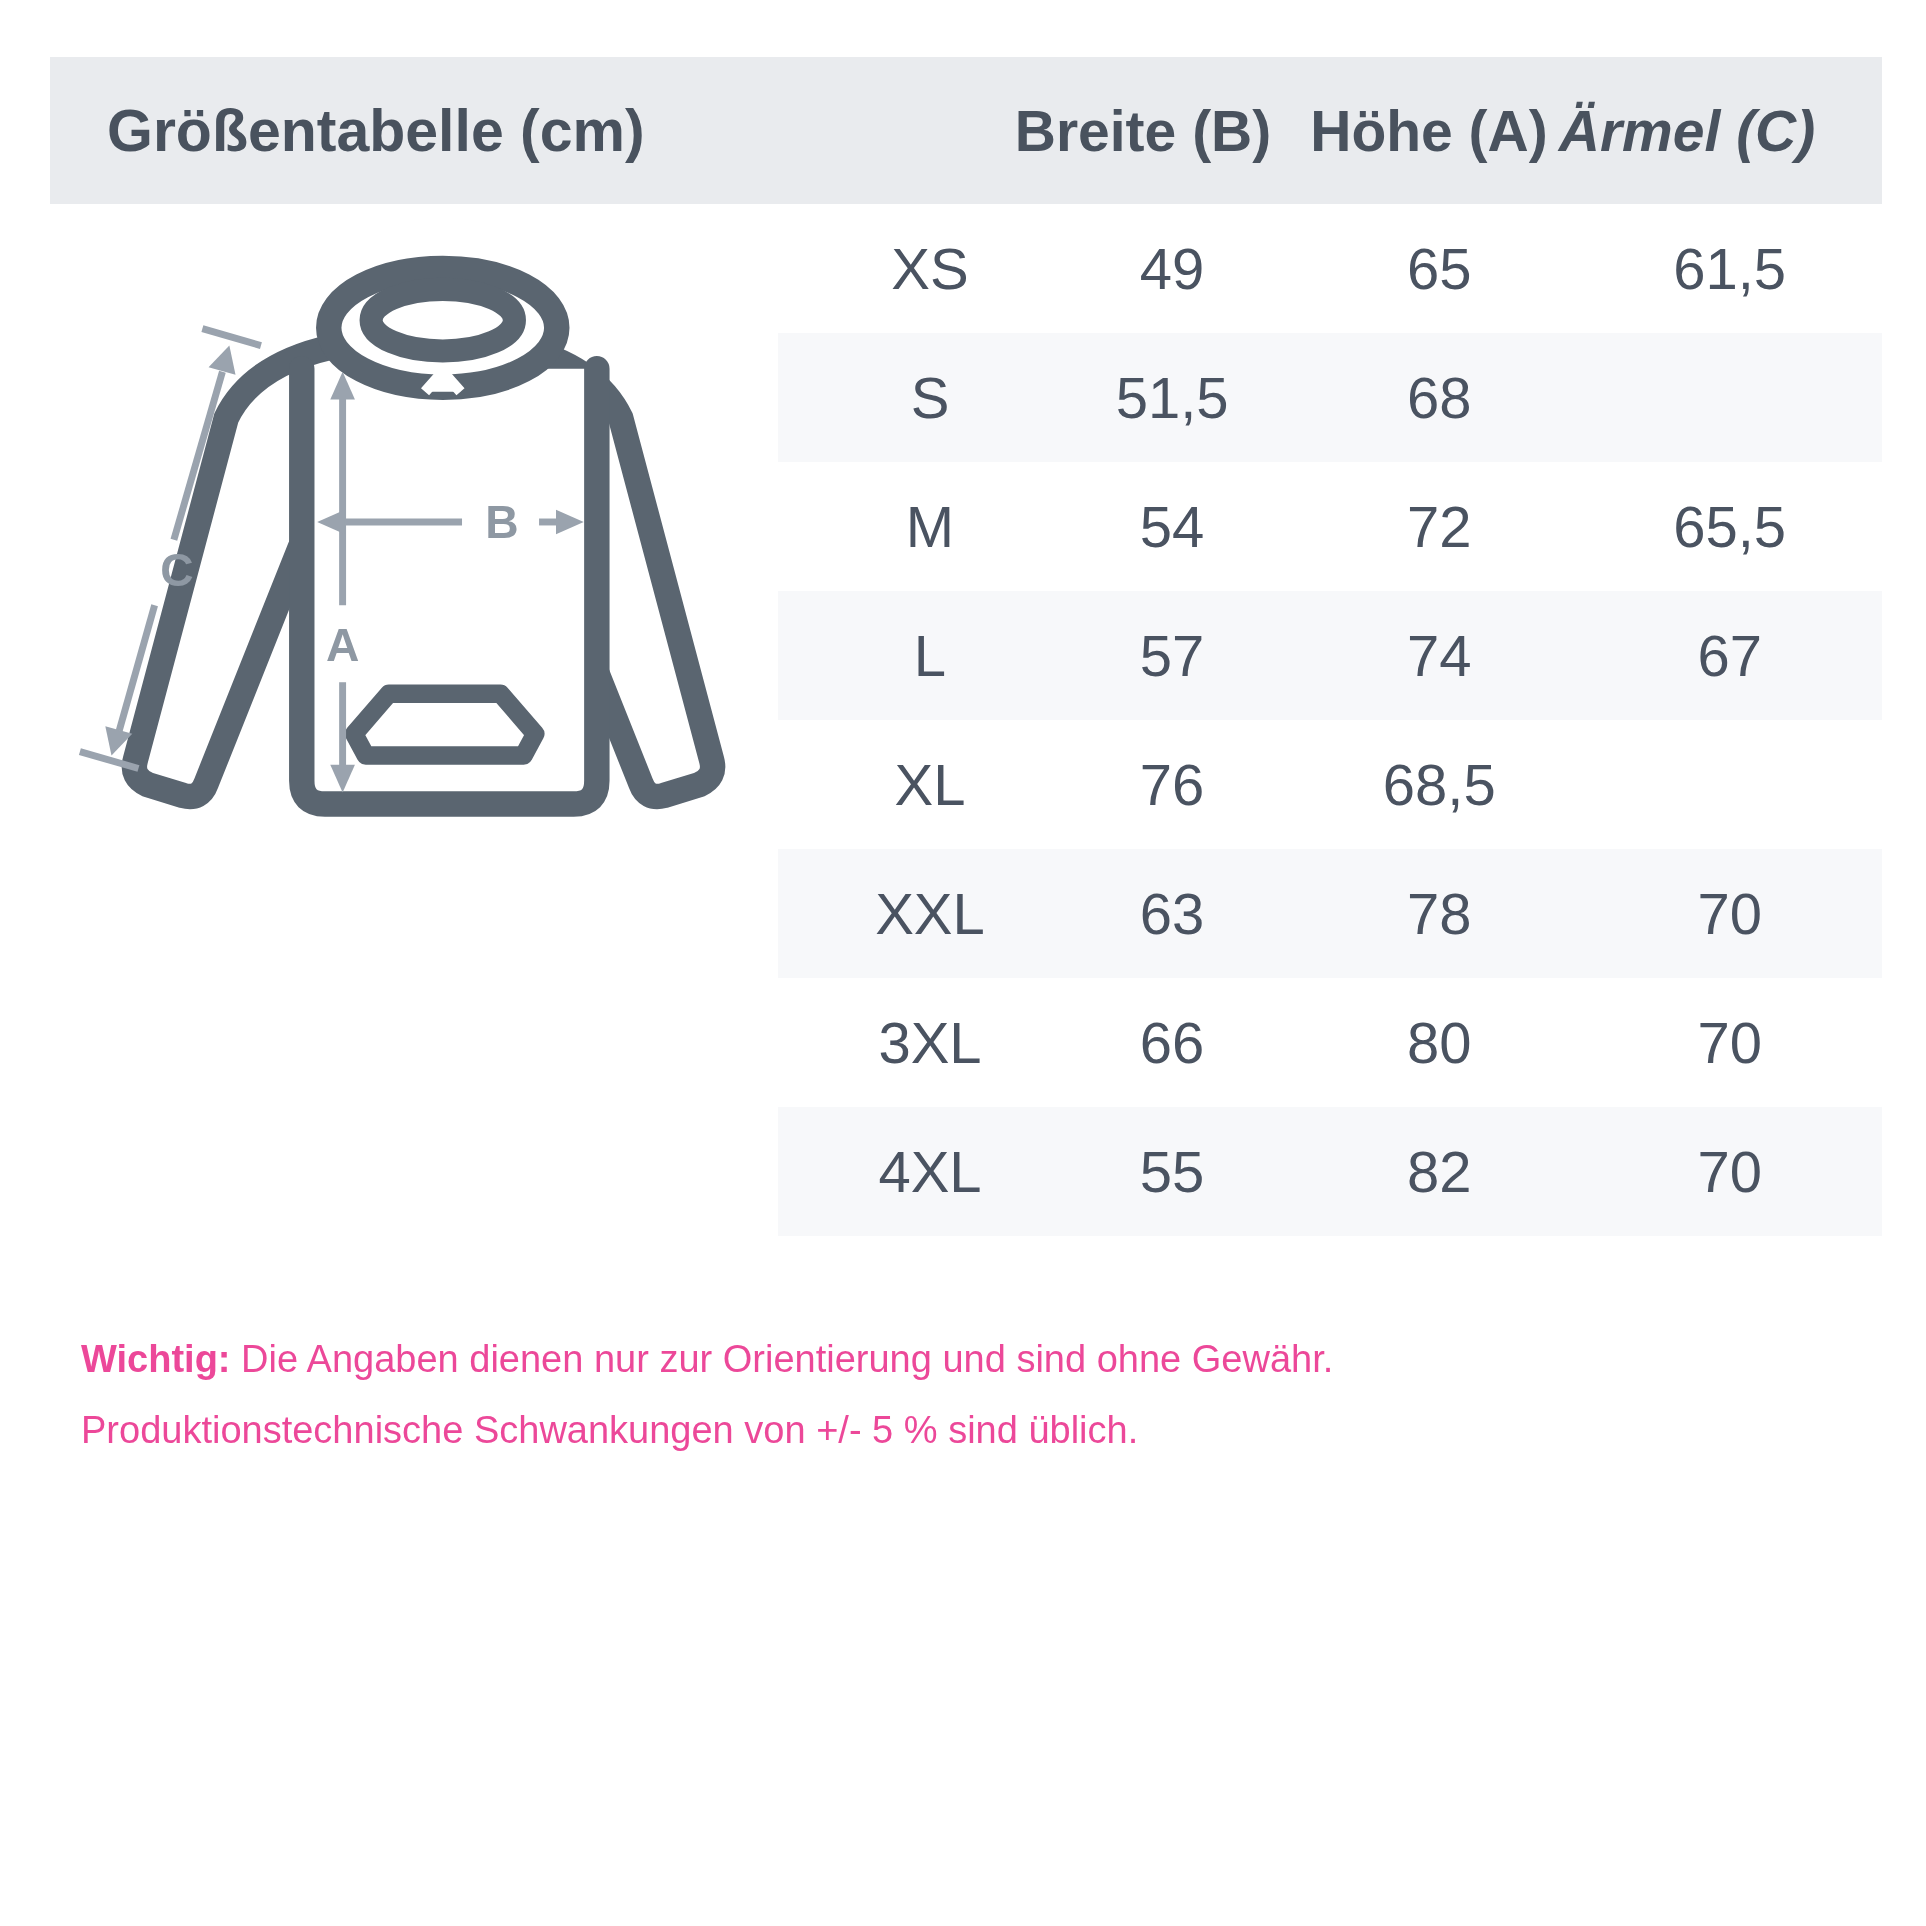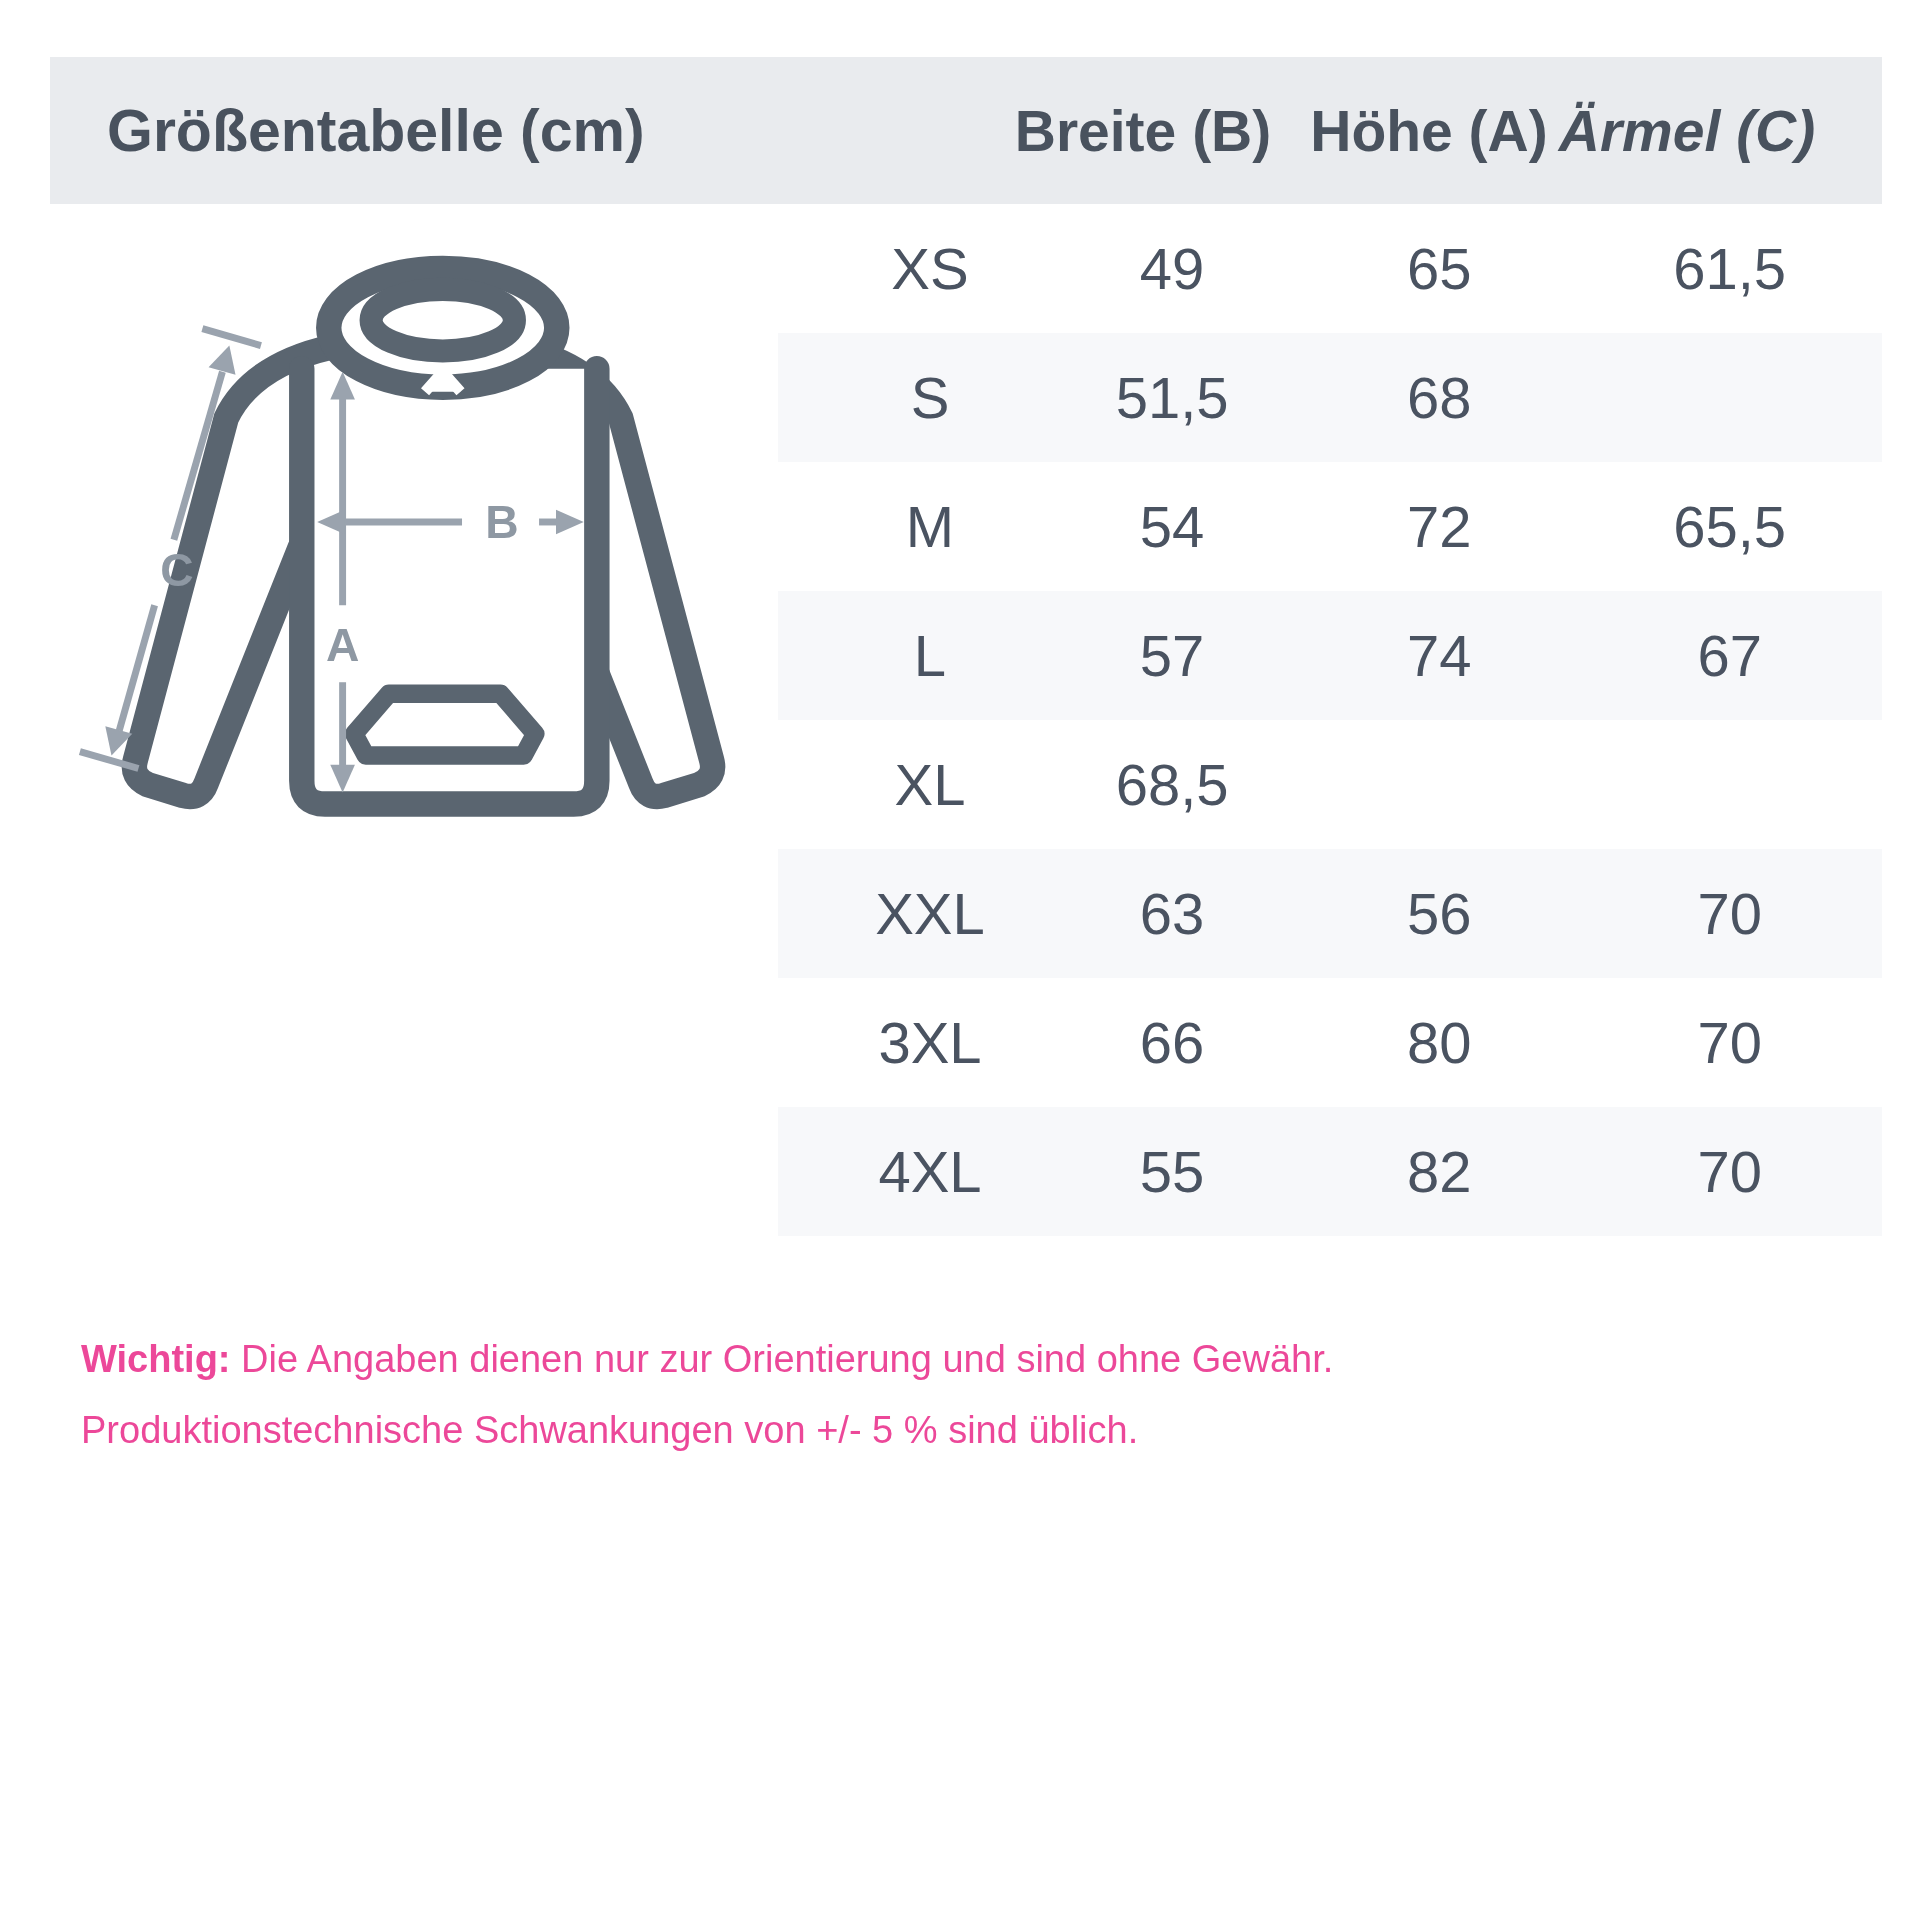--- a/index.html
+++ b/index.html
@@ -147,26 +147,27 @@
     <div class="cell">65,5</div>
   </div>
   <div class="size-row alt">
     <div class="cell size">L</div>
     <div class="cell">57</div>
     <div class="cell">74</div>
     <div class="cell">67</div>
   </div>
   <div class="size-row">
     <div class="cell size">XL</div>
+    <div class="cell">76</div>
     <div class="cell">68,5</div>
   </div>
   <div class="size-row alt">
     <div class="cell size">XXL</div>
     <div class="cell">63</div>
-    <div class="cell">56</div>
+    <div class="cell">78</div>
     <div class="cell">70</div>
   </div>
   <div class="size-row">
     <div class="cell size">3XL</div>
     <div class="cell">66</div>
     <div class="cell">80</div>
     <div class="cell">70</div>
   </div>
   <div class="size-row alt">
     <div class="cell size">4XL</div>

